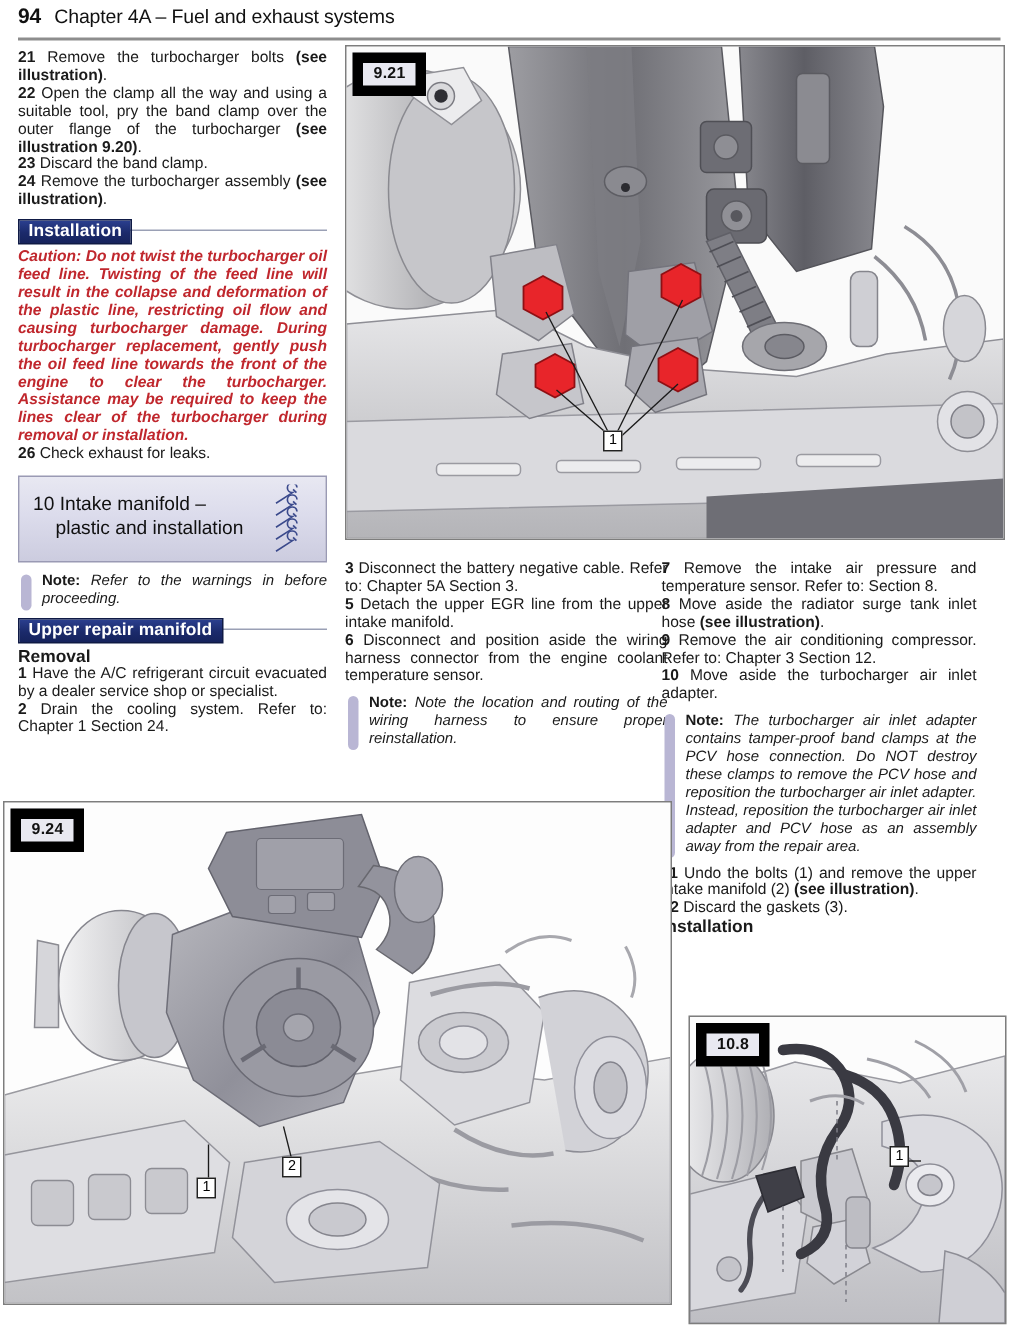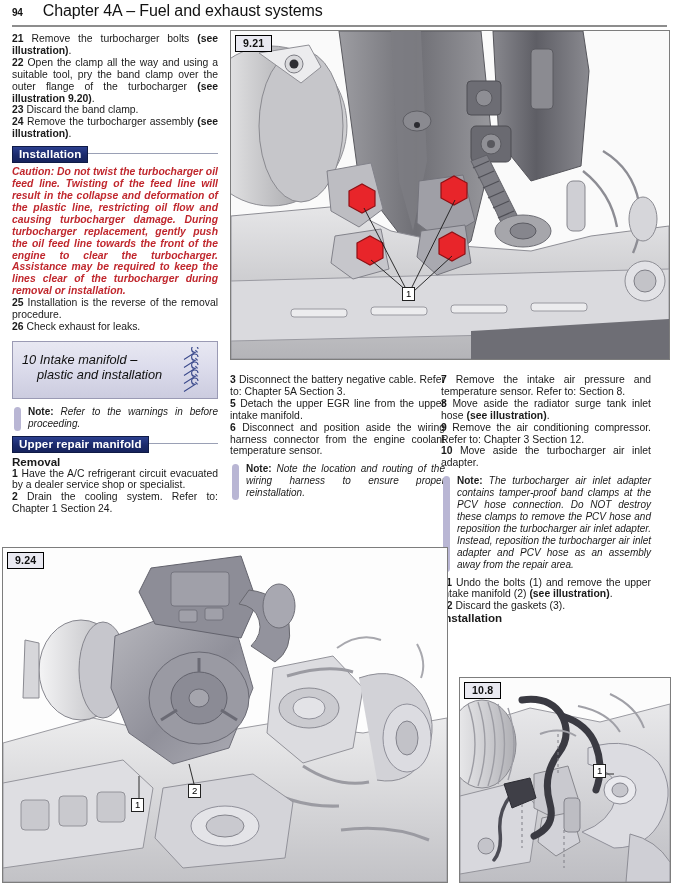--- a/index.html
+++ b/index.html
@@ -9,24 +9,24 @@
     font-family:"Liberation Sans", sans-serif;
     color:#111;
     position:relative;
     overflow:hidden;
   }
   
   #page-header{
     position:absolute; left:12px; top:2px; width:655px; height:24px;
   }
   #page-number{
-    font-size:10px; font-weight:bold; letter-spacing:-0.2px;
+    font-size:14px; font-weight:bold; letter-spacing:-0.2px;
   }
   #header-title{
-    font-size:16px; font-weight:normal; margin-left:20px; letter-spacing:-0.1px;
+    font-size:13px; font-weight:normal; margin-left:9px; letter-spacing:-0.1px;
   }
   #header-rule{
     position:absolute; left:12px; top:25px; width:655px; height:2px;
     background:#8d8d8d;
   }
   
   .col{
     position:absolute;
     font-size:10.4px;
     line-height:11.9px;
@@ -63,21 +63,20 @@
     margin:3px 0 5px 0;
   }
   
   .section-box{
     position:relative;
     border:1px solid #9a9ab4;
     background:linear-gradient(to bottom,#e8e8f2 0%,#dcdcec 45%,#ccccdf 100%);
     height:56px;
     margin:8px 0 7px 0;
     overflow:hidden;
-    font-style:italic;
   }
   .section-box .stitle{
     position:absolute; left:9px; top:10px;
     font-size:12.8px; line-height:15.5px; font-weight:normal; color:#101010;
   }
   .section-box .stitle .indent{display:block; padding-left:15px;}
   .spanner-stack{
     position:absolute; right:7px; top:5px; width:30px; height:48px;
   }
   
@@ -102,21 +101,21 @@
   
   .figure{
     position:absolute;
     border:1px solid #7d7d7d;
     background:#f2f2f2;
     overflow:hidden;
   }
   .fig-tag{
     position:absolute; left:4px; top:4px; z-index:6;
     background:#e9e9f1;
-    border:1px solid #000000;
+    border:7px solid #000000;
     font-size:10.6px; font-weight:bold;
     padding:1px 7px 2px 7px;
     letter-spacing:0.2px;
     color:#111;
   }
   .fig-art{position:absolute; inset:0;}
   .callout{
     position:absolute; z-index:7;
     background:#ffffff;
     border:1px solid #222;
@@ -145,21 +144,20 @@
 
   <p class="step"><b class="num">24</b> <span>Remove the turbocharger assembly </span><b>(see illustration)</b><span>.</span></p>
 
   <div class="bluebar-wrap">
     <div class="bluebar-rule"></div>
     <span class="bluebar">Installation</span>
   </div>
 
   <p class="caution">Caution: Do not twist the turbocharger oil feed line. Twisting of the feed line will result in the collapse and deformation of the plastic line, restricting oil flow and causing turbocharger damage. During turbocharger replacement, gently push the oil feed line towards the front of the engine to clear the turbocharger. Assistance may be required to keep the lines clear of the turbocharger during removal or installation.</p>
 
-  <p class="step"><b class="num">25</b> <span>Installation is the reverse of the removal procedure.</span></p>
   <p class="step"><b class="num">26</b> <span>Check exhaust for leaks.</span></p>
 
   <div class="section-box">
     <div class="stitle">
       <span>10</span>
       <span>Intake manifold –</span>
       <span class="indent">plastic and installation</span>
     </div>
     <svg class="spanner-stack" viewBox="0 0 30 48">
       <g stroke="#3b4a8c" stroke-width="1.1" fill="none">
@@ -330,21 +328,21 @@
       <path d="M133 177 L175 258"></path>
       <path d="M224 169 L180 258"></path>
       <path d="M140 229 L176 260"></path>
       <path d="M221 225 L183 260"></path>
     </g>
   </svg>
   <div class="fig-tag">9.21</div>
   <div class="callout" style="left:171px; top:256px;">1</div>
 </div>
 
-<div class="figure" id="fig924" style="left:2px; top:547px; width:444px; height:334px;text-align:center;">
+<div class="figure" id="fig924" style="left:2px; top:534px; width:444px; height:334px;text-align:center;">
   <svg class="fig-art" viewBox="0 0 444 334" preserveAspectRatio="none">
     <defs>
       <linearGradient id="h1" x1="0" y1="0" x2="1" y2="0">
         <stop offset="0%" stop-color="#f4f4f5"></stop>
           <stop offset="50%" stop-color="#d4d4d7"></stop>
         <stop offset="100%" stop-color="#b6b6ba"></stop>
       </linearGradient>
       <linearGradient id="h2" x1="0" y1="0" x2="1" y2="1">
         <stop offset="0%" stop-color="#b8b8be"></stop>
           <stop offset="55%" stop-color="#90909a"></stop>

